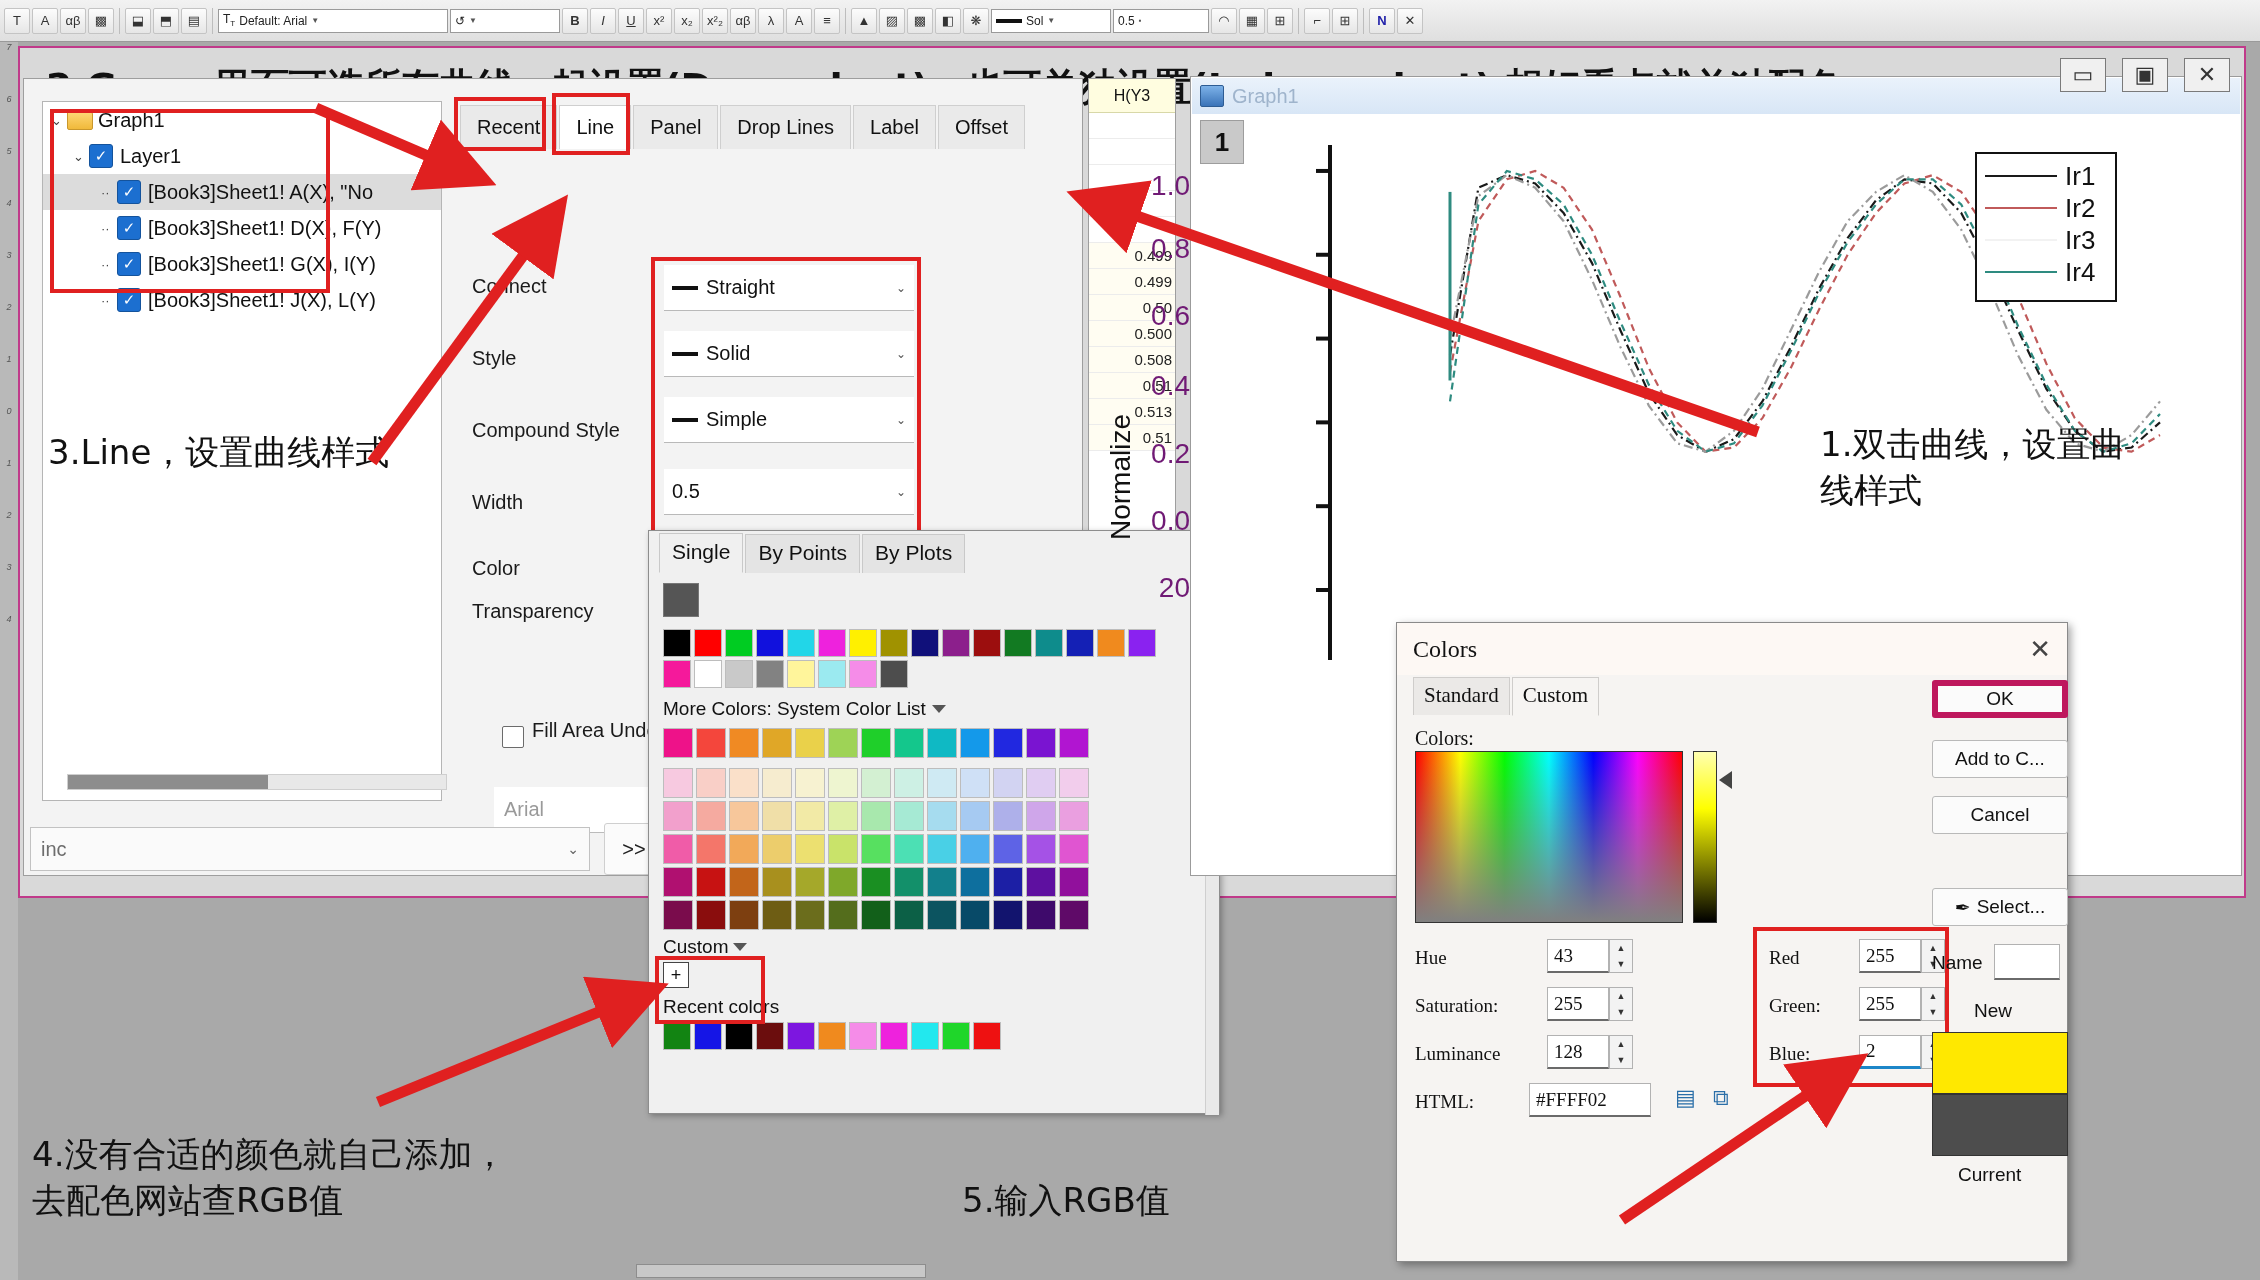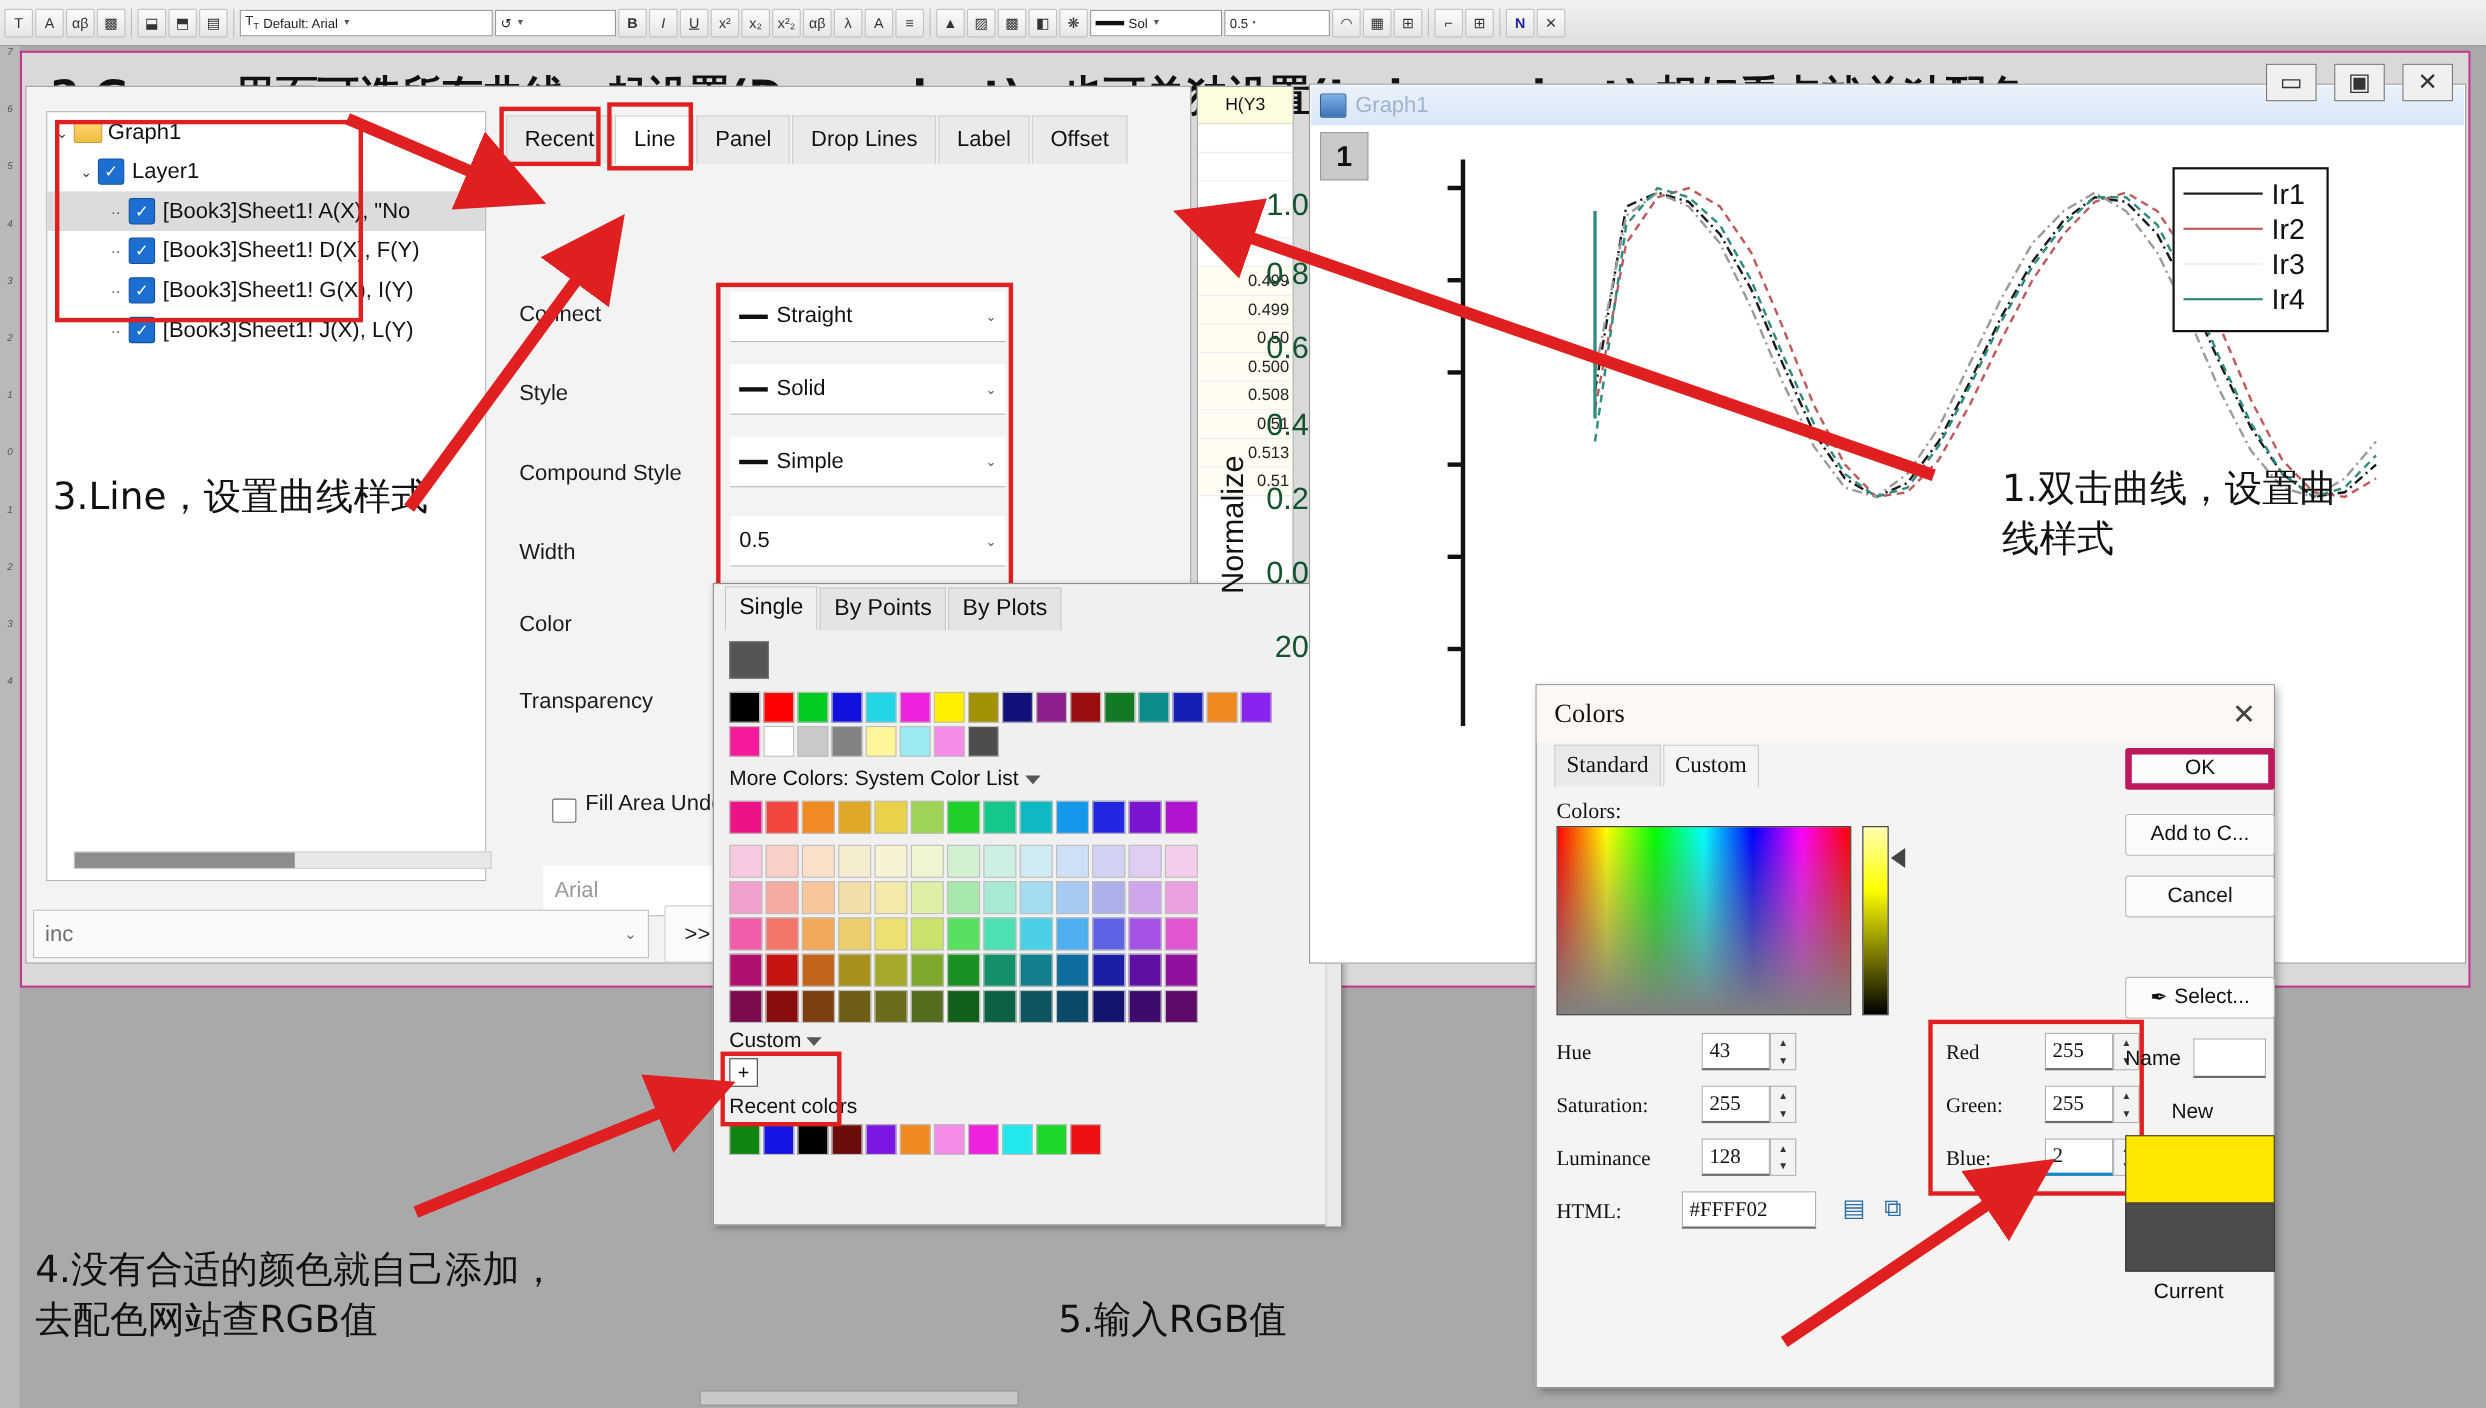--- a/index.html
+++ b/index.html
@@ -154,21 +154,21 @@
     display:flex; align-items:center; gap:8px; padding-left:8px;
     font-size:20px; color:#9fb4cc;
   }
   #graph-icon { width:24px;height:22px;background:linear-gradient(#7db2e8,#3a73b8);border:1px solid #2d5c93;border-radius:2px; }
   #layer-badge { position:absolute; left:10px; top:42px; width:44px;height:44px;background:#c9c9c9;border:1px solid #9d9d9d;
     display:flex;align-items:center;justify-content:center;font-size:26px;font-weight:bold;color:#111; }
   #win-btns { position:absolute; right:12px; top:-34px; display:flex; gap:16px; }
   .win-btn { width:46px;height:34px;border:1px solid #7a7a7a;background:#f0f0f0;display:flex;align-items:center;justify-content:center;
      font-size:22px;color:#333; }
   #plotarea { position:absolute; left:1190px; top:120px; width:1052px; height:700px; }
-  .ytick { position:absolute; font-size:28px; color:#14532d; text-align:right; width:70px; }
+  .ytick { position:absolute; font-size:28px; color:#701a75; text-align:right; width:70px; }
   #ylabel { position:absolute; font-size:28px; color:#111; transform:rotate(-90deg); transform-origin:left top; white-space:nowrap; }
   #legendbox {
     position:absolute; left:1975px; top:152px; width:142px; height:150px;
     background:#fff; border:2px solid #111; padding:6px 8px;
   }
   .leg-row { display:flex; align-items:center; height:32px; gap:8px; }
   .leg-line { width:72px; height:0; border-top:2px solid #111; }
   .leg-txt { font-size:26px; color:#111; line-height:1; }
 
   
@@ -367,21 +367,21 @@
       </div>
   </div>
   <div id="tab-red-group"></div>
   <div id="tab-red-line"></div>
 
   <span class="form-label" style="left:448px; top:196px">Connect</span>
   <span class="form-label" style="left:448px; top:268px">Style</span>
   <span class="form-label" style="left:448px; top:340px">Compound Style</span>
   <span class="form-label" style="left:448px; top:412px">Width</span>
   <span class="form-label" style="left:448px; top:478px">Color</span>
-  <span class="form-label" style="left:448px; top:548px">Transparency</span>
+  <span class="form-label" style="left:448px; top:521px">Transparency</span>
   <span class="form-label" style="left:508px; top:640px">Fill Area Unde</span>
 
   <div class="ctrl" style="left:640px; top:186px">
     <span class="lineglyph"></span>
     <span class="cv">Straight</span>
     <span class="cc">⌄</span>
   </div>
   <div class="ctrl" style="left:640px; top:252px">
     <span class="lineglyph"></span>
     <span class="cv">Solid</span>

